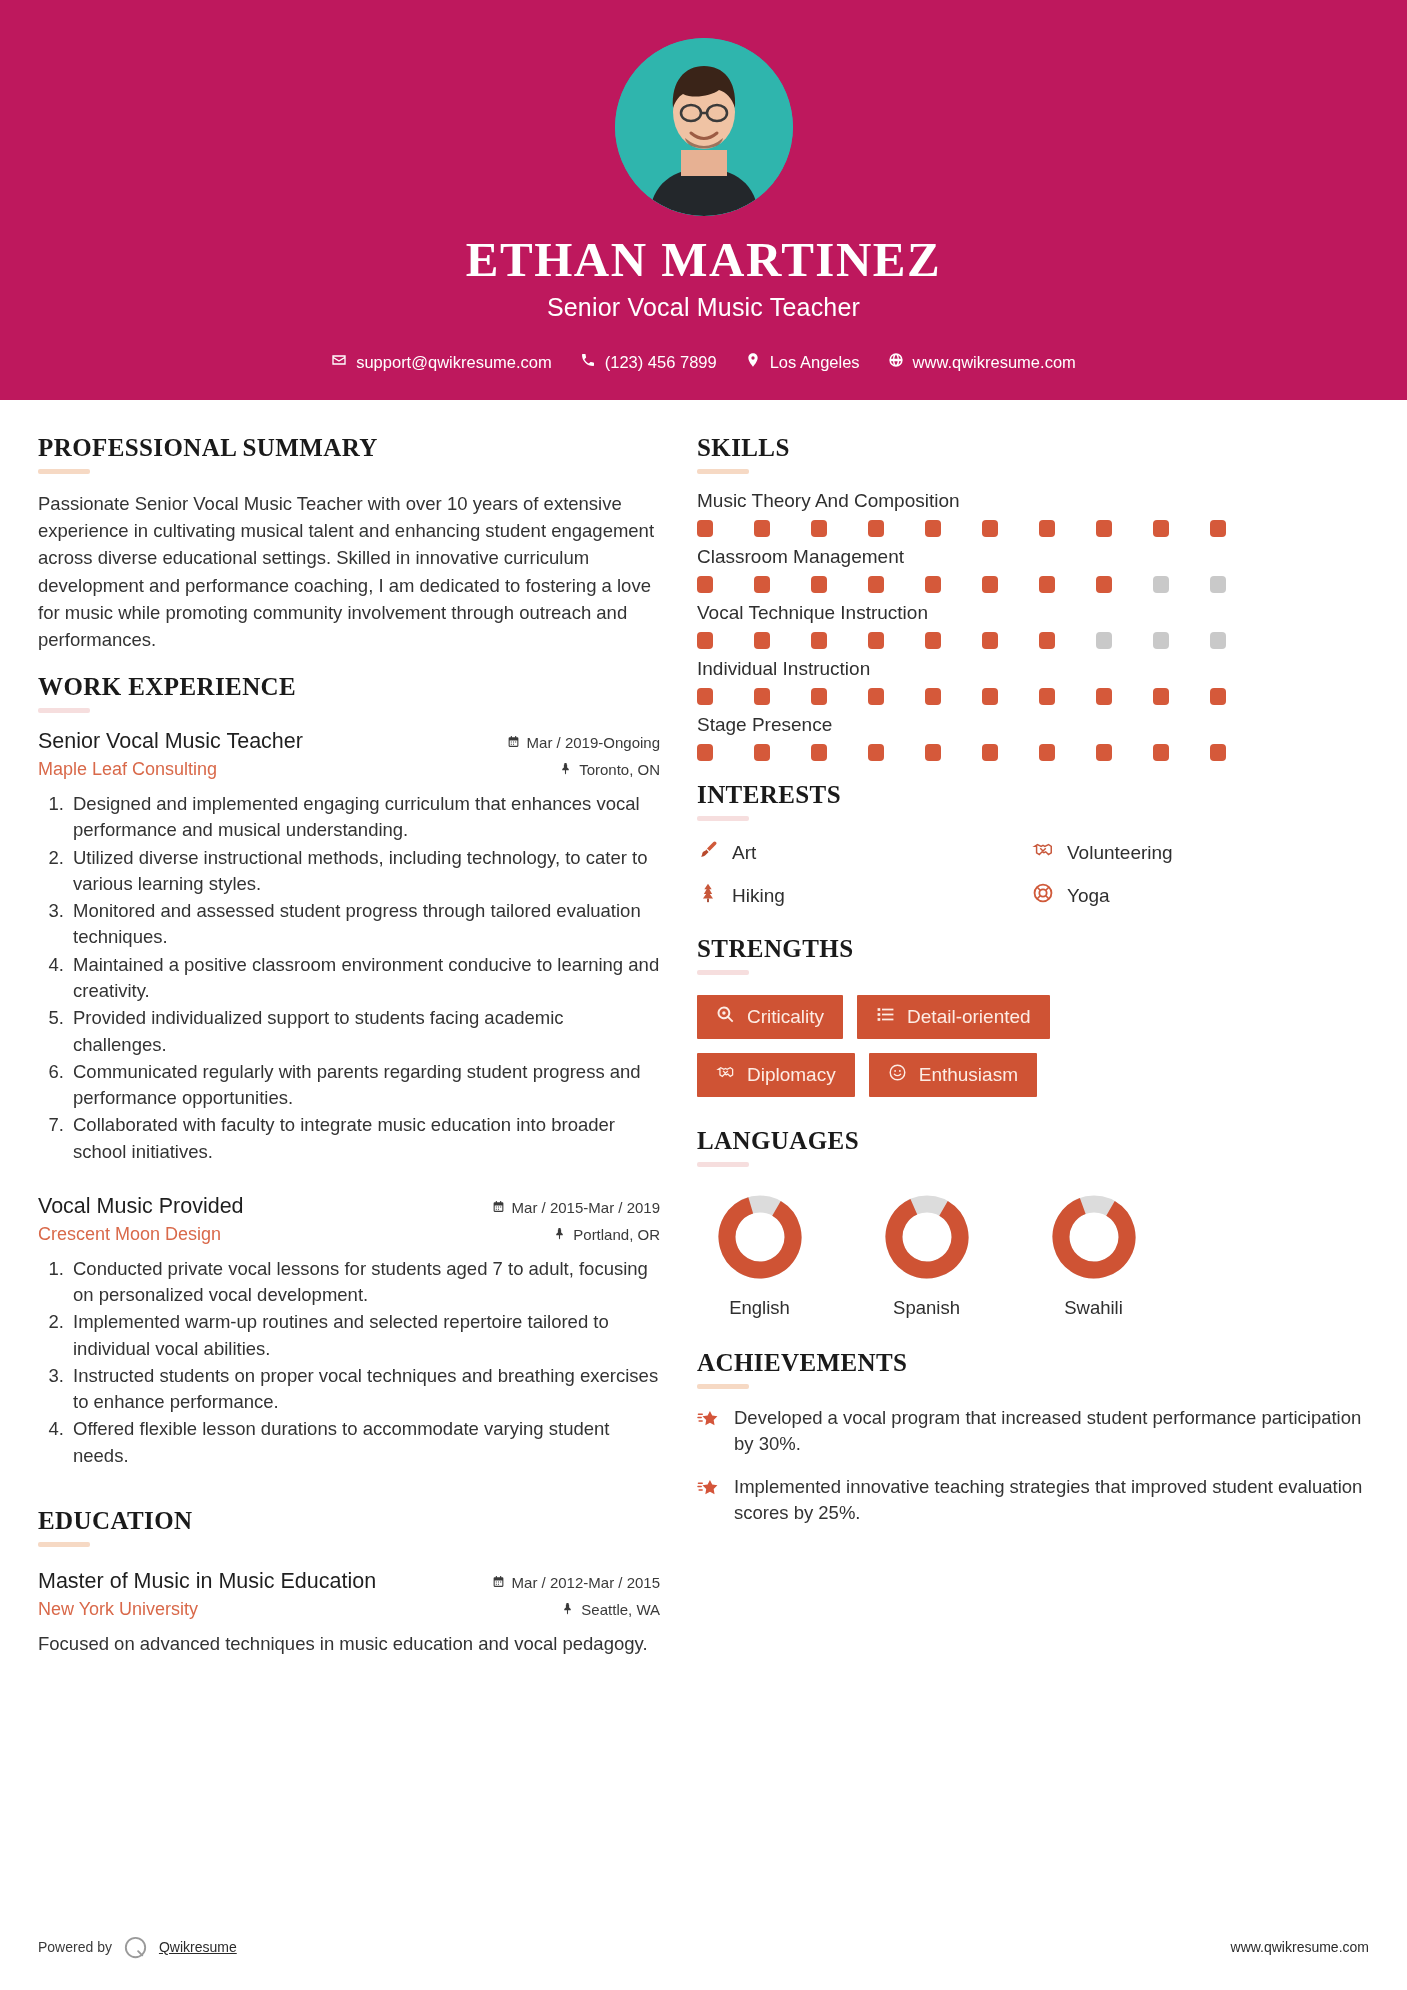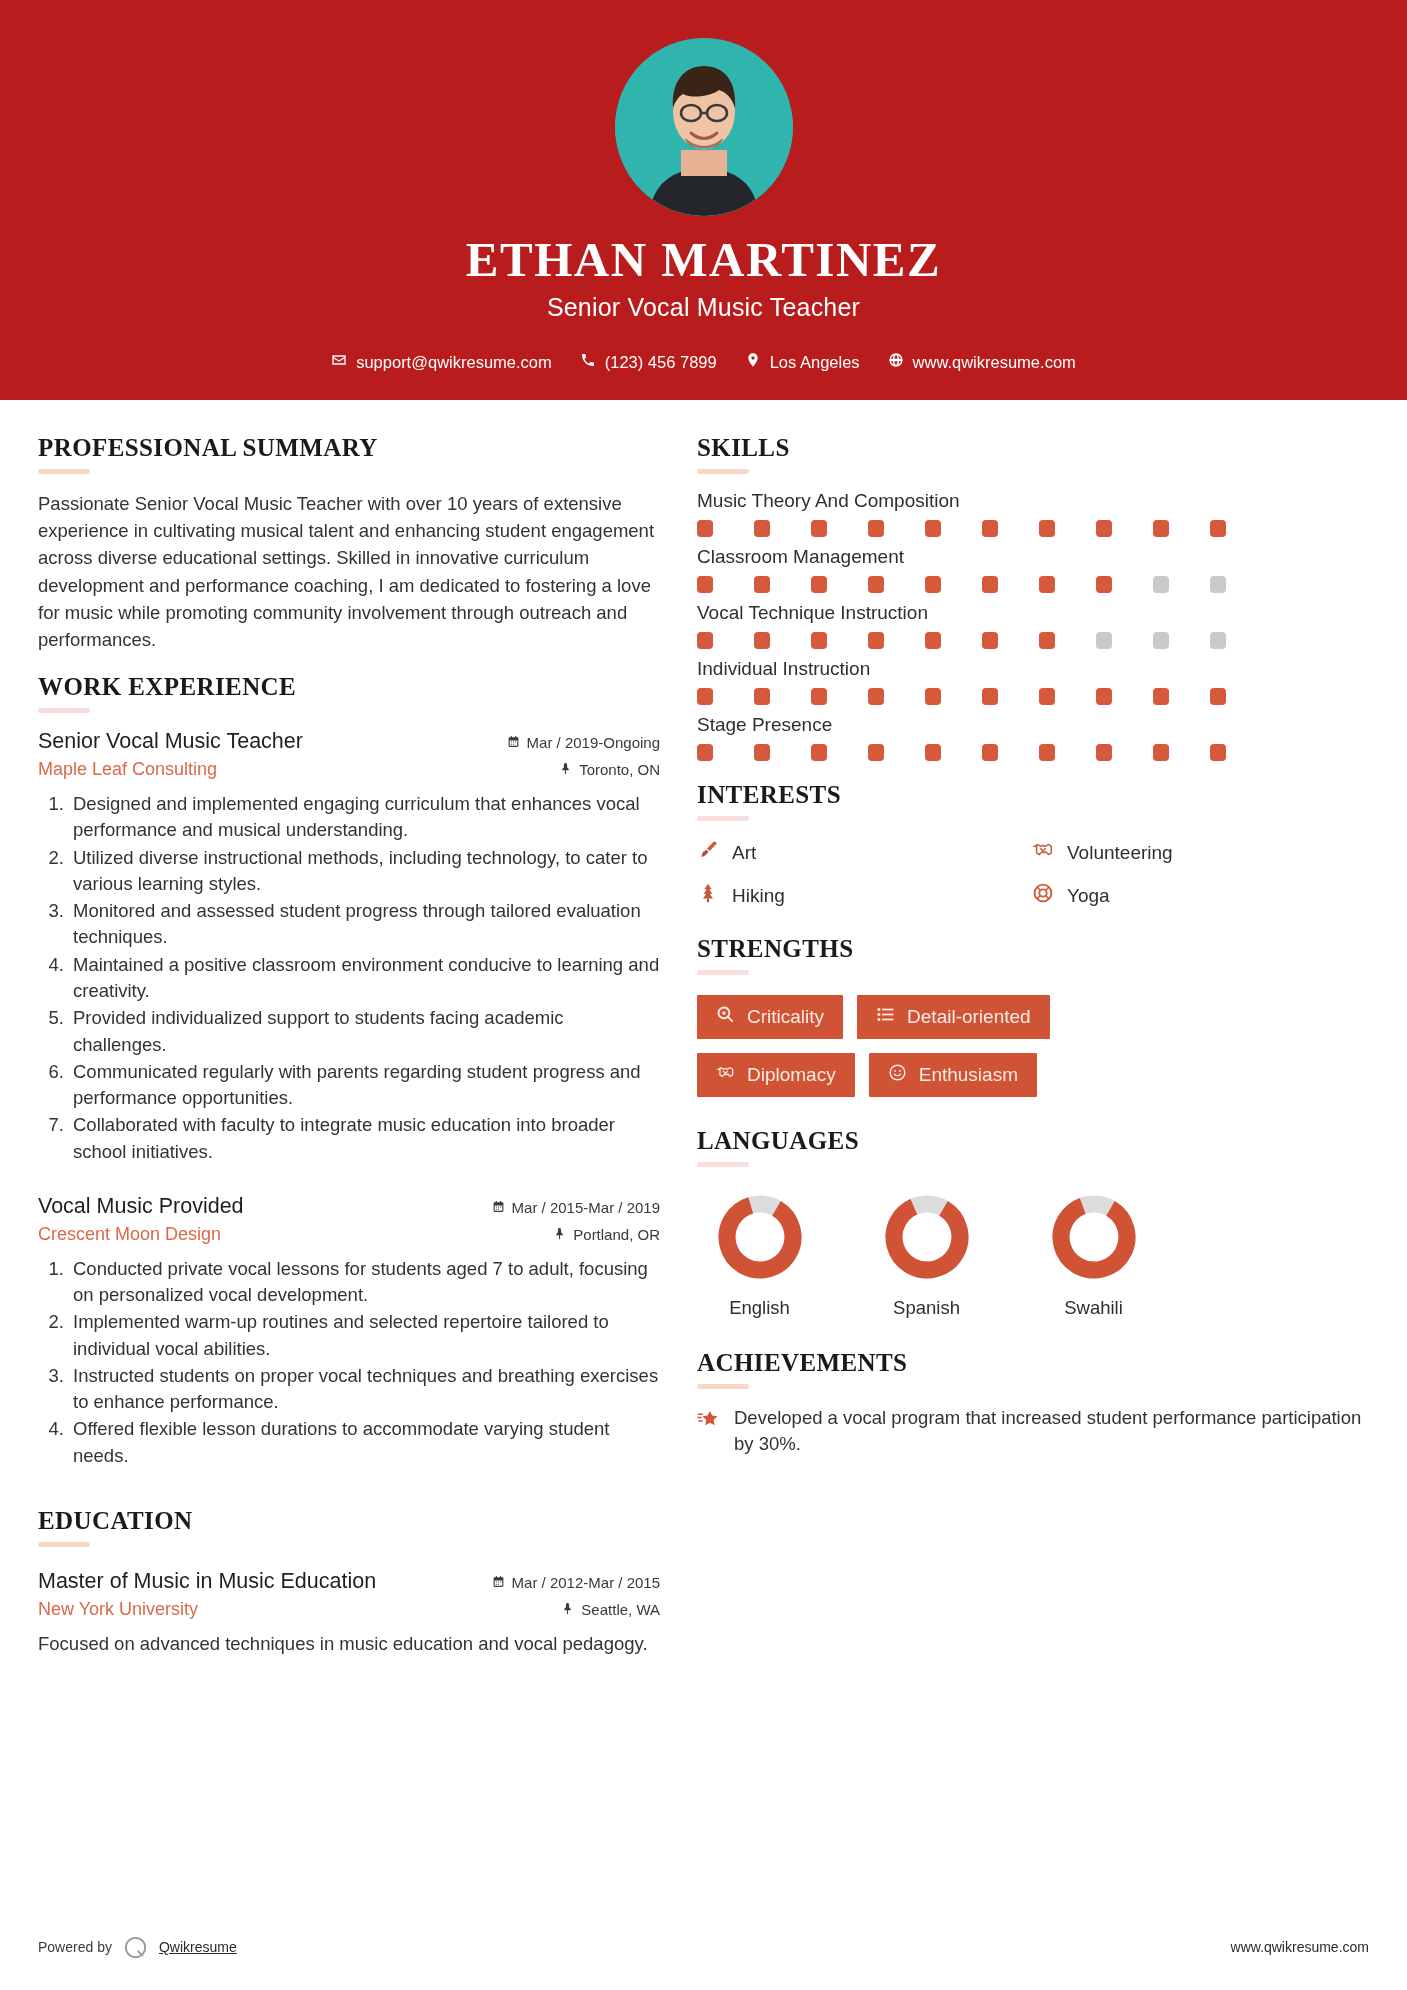--- a/index.html
+++ b/index.html
@@ -7,21 +7,21 @@
   body {
     font-family:"Liberation Sans", sans-serif;
     background:#ffffff;
     color:#2b2b2b;
     -webkit-font-smoothing:antialiased;
   }
   .page { position:relative; width:1407px; height:1990px; background:#fff; overflow:hidden; }
 
   
   .header {
-    background:#b91c1c;
+    background:#be185d;
     height:400px;
     padding-top:38px;
     text-align:center;
     color:#fff;
   }
   .avatar {
     width:178px; height:178px; margin:0 auto 18px;
     border-radius:50%;
     background:#2fb5ad;
     overflow:hidden;
@@ -548,20 +548,29 @@
         <div style="margin-top:8px;">
           <div class="achv">
             <span>
               <svg viewBox="0 0 24 24">
                   <path d="M13.5 3l2.4 4.9 5.4.8-3.9 3.8.9 5.4-4.8-2.5-4.8 2.5.9-5.4-3.9-3.8 5.4-.8L13.5 3z" fill="#d4553a"></path>
                   <path d="M1.5 6.5h4M1 10h3.4M2.2 13.6h3.2" stroke="#d4553a" stroke-width="1.5" stroke-linecap="round"></path>
                 </svg>
             </span>
             <div class="achv-text">Developed a vocal program that increased student performance participation by 30%.</div>
           </div>
+          <div class="achv">
+            <span>
+              <svg viewBox="0 0 24 24">
+                  <path d="M13.5 3l2.4 4.9 5.4.8-3.9 3.8.9 5.4-4.8-2.5-4.8 2.5.9-5.4-3.9-3.8 5.4-.8L13.5 3z" fill="#d4553a"></path>
+                  <path d="M1.5 6.5h4M1 10h3.4M2.2 13.6h3.2" stroke="#d4553a" stroke-width="1.5" stroke-linecap="round"></path>
+                </svg>
+            </span>
+            <div class="achv-text">Implemented innovative teaching strategies that improved student evaluation scores by 25%.</div>
+          </div>
         </div>
       </div>
     </div>
   </div>
 
   <div class="footer">
     <div class="footer-left">
       <span>Powered by</span>
       <span class="footer-logo">
         <svg viewBox="0 0 24 24">

